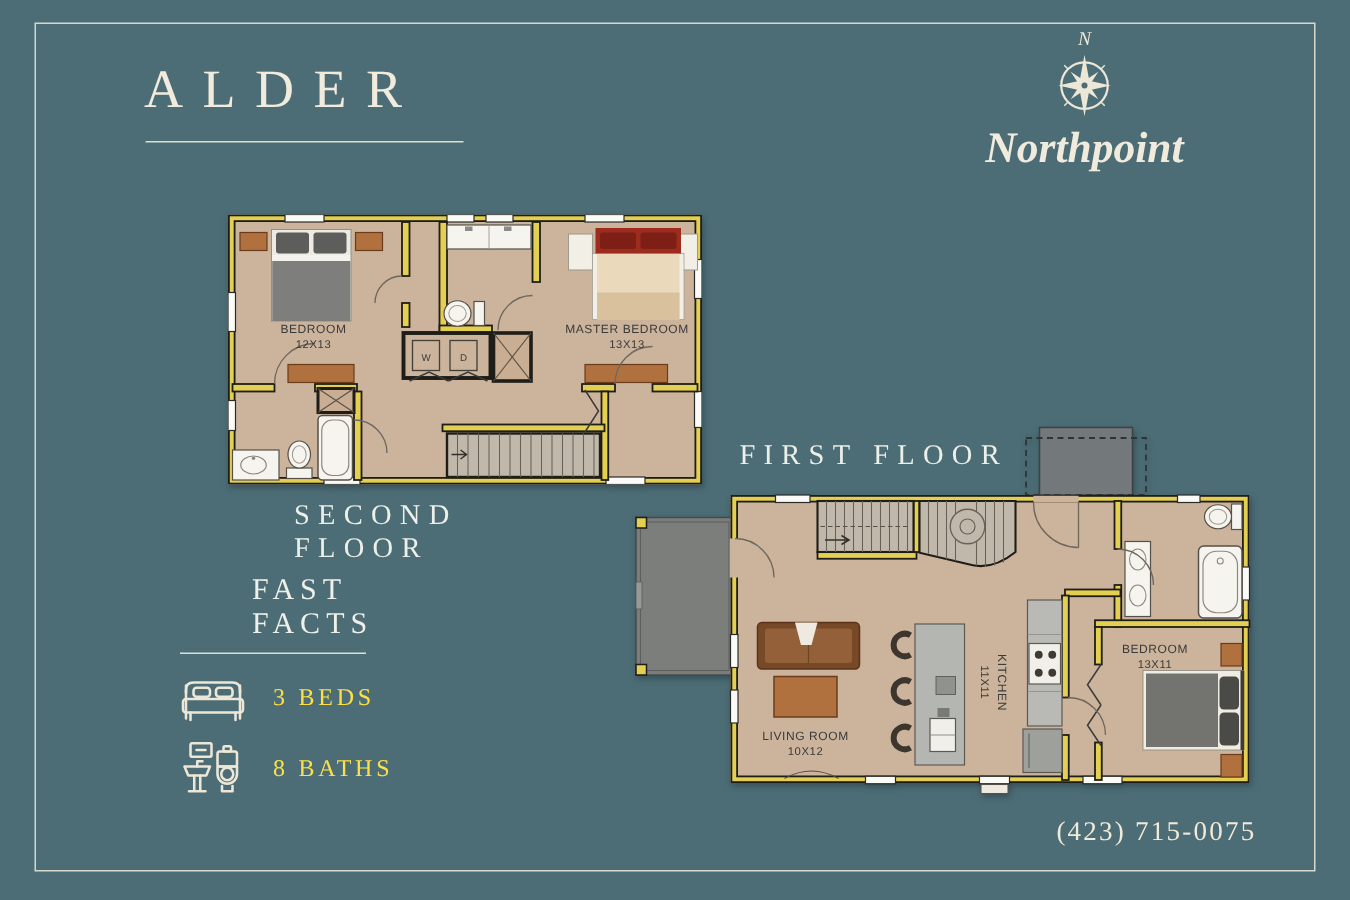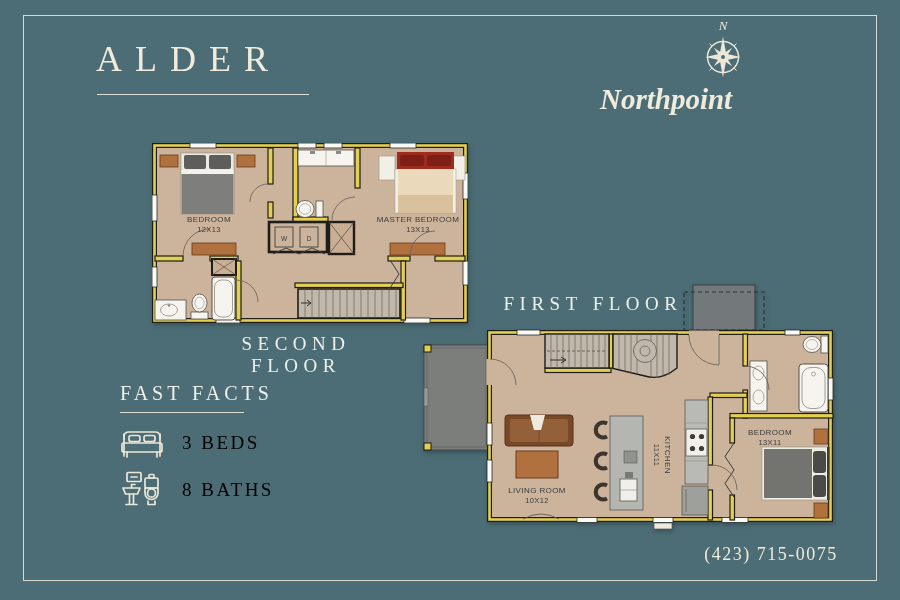--- a/index.html
+++ b/index.html
@@ -8,45 +8,45 @@
     font-family:"Liberation Serif","DejaVu Serif",serif;color:var(--text-cream,#f0ebdc);}
   .frame{position:absolute;left:23px;right:23px;top:15px;bottom:19px;
     border:1.5px solid rgba(240,236,222,.85);pointer-events:none;}
   
   .title-block{position:absolute;left:96px;top:38px;width:214px;text-align:left;}
   .title{font-size:36px;letter-spacing:13px;margin-right:-13px;font-weight:400;}
   .subtitle{font-size:20px;letter-spacing:6px;margin-right:-6px;margin-top:6px;}
   .title-rule{margin:14px auto 0;width:212px;height:0;border-top:1.5px solid rgba(240,236,222,.9);}
   
   .compass{position:absolute;left:700px;top:16px;}
-  .brand-name{position:absolute;left:600px;top:84px;width:246px;
+  .brand-name{position:absolute;left:600px;top:84px;width:246px;text-align:center;
     font-style:italic;font-weight:bold;font-size:29px;line-height:31px;}
   
-  .floor-label{position:absolute;width:200px;text-align:center;font-size:19px;letter-spacing:5.5px;color:#edf0e9;}
+  .floor-label{position:absolute;width:200px;font-size:19px;letter-spacing:5.5px;color:#edf0e9;}
   .fl-second{left:196px;top:333px;}
   .fl-first{left:493px;top:293px;}
   
   .plan{position:absolute;filter:drop-shadow(1.5px 2.5px 2px rgba(0,0,0,.28));}
   .plan-second{left:152px;top:143px;}
   .plan-first{left:423px;top:283px;}
   .room-label{font-family:"Liberation Sans","DejaVu Sans",sans-serif;font-size:8px;
     fill:var(--plan-label,#3b3b3b);letter-spacing:.4px;text-anchor:middle;}
   .room-dims{font-size:7.5px;}
   .wd-label{font-family:"Liberation Sans","DejaVu Sans",sans-serif;font-size:6.5px;fill:#3b3b3b;text-anchor:middle;}
   .win{fill:#fafaf6;stroke:#2a2a2a;stroke-width:.8;}
   .wallb{fill:var(--wall,#e3cf52);stroke:#1f1d17;stroke-width:1.2;}
   .arc{fill:none;stroke:#6e675d;stroke-width:.9;}
   .tread{stroke:#6a6257;stroke-width:.7;}
   .fix{fill:#f6f4ee;stroke:#55504a;}
   
   .fast-facts{position:absolute;left:120px;top:382px;width:190px;}
-  .ff-title{font-size:20px;letter-spacing:4px;color:#eef0e9;}
+  .ff-title{font-size:20px;letter-spacing:4px;color:#eef0e9;margin-left:48px;}
   .ff-rule{width:124px;height:0;border-top:1.5px solid rgba(240,236,222,.9);margin-top:7px;}
   .ff-row{display:flex;align-items:center;gap:18px;margin-top:13px;height:34px;}
-  .ff-label{font-size:19px;letter-spacing:2.5px;color:#000000;}
+  .ff-label{font-size:16px;letter-spacing:2.5px;color:#fde047;}
   .ff-icon{flex:0 0 44px;}
   .ico{stroke:#ece7d7;stroke-width:1.7;fill:none;stroke-linecap:round;stroke-linejoin:round;}
   
   .phone{position:absolute;left:650px;top:544px;width:242px;text-align:center;
     font-size:18px;letter-spacing:1.5px;color:#f2ead9;}
   .compass-n{font-family:"Liberation Serif",serif;font-style:italic;font-size:13px;fill:#ece7d7;text-anchor:middle;}
 </style>
 </head>
 <body>
 

